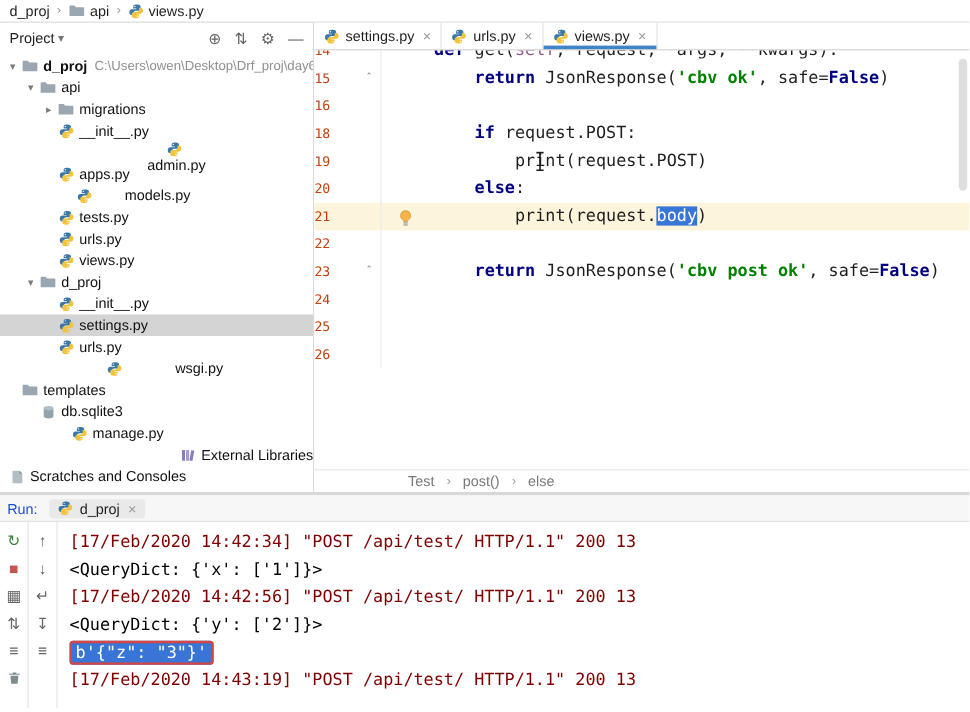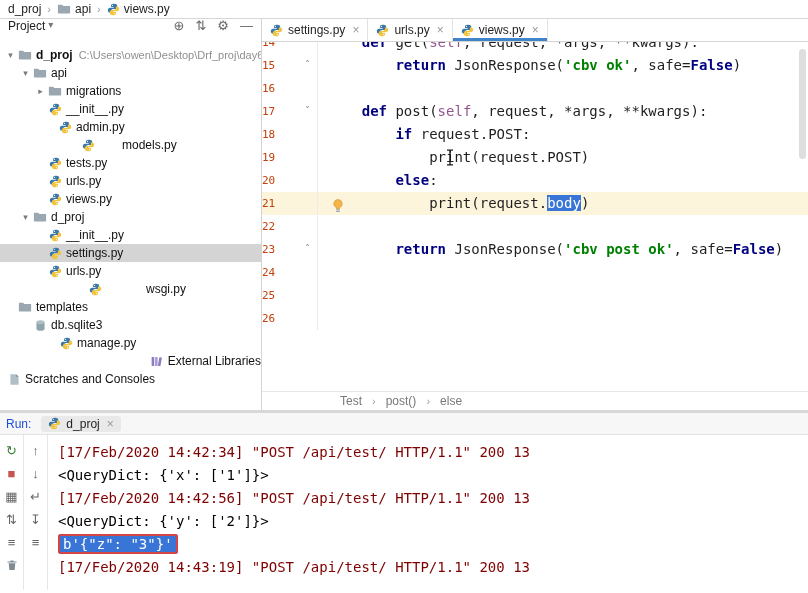--- a/index.html
+++ b/index.html
@@ -13,21 +13,21 @@
   
   .navbar{height:19px;display:flex;align-items:center;padding:0 6px;border-bottom:1px solid #d6d6d6;background:#fff}
   .crumb{display:inline-flex;align-items:center;gap:4px;padding:0 2px;cursor:default}
   .crumb-sep{color:#9a9a9a;margin:0 4px;font-size:11px}
 
   
   .main{display:flex;height:391px}
 
   
   .project-panel{width:262px;border-right:1px solid #d4d4d4;display:flex;flex-direction:column;background:#fff}
-  .panel-header{height:26px;display:flex;padding:0 8px;gap:3px}
+  .panel-header{height:26px;display:flex;align-items:center;padding:0 8px;gap:3px}
   .panel-title{font-size:12px;color:#222}
   .panel-caret{color:#777;font-size:10px}
   .panel-icons{margin-left:auto;display:flex;gap:11px;color:#666;font-size:13px}
   .panel-icons .ticonbtn{cursor:default}
   .tree{flex:1;overflow:hidden;padding-top:1px;white-space:nowrap}
   .tree-row{height:18px;display:flex;align-items:center}
   .tree-row.selected{background:#d4d4d4}
   .arrow{width:13px;text-align:center;color:#7a7a7a;font-size:9px;flex:none}
   .tree-row .icon{width:16px;flex:none}
   .tlabel{margin-left:3px;font-size:12px;color:#111}
@@ -146,31 +146,41 @@
           <div class="tree-row" style="padding-left: 34px;">
             <span class="arrow"></span>
             <span class="icon">
               <svg viewBox="0 0 16 16" width="13" height="13">
                 <path fill="#3B78A7" d="M7.9 1C6 1 5 1.9 5 3.2V5h3.2v.7H3.6C2.1 5.7 1 6.9 1 8.8s1.1 3 2.6 3H5V9.9C5 8.5 6.2 7.4 7.7 7.4h2.7c1.2 0 2.1-1 2.1-2.2V3.2C12.5 1.9 11 1 9.2 1H7.9zM6.7 2.3c.4 0 .7.3.7.7s-.3.7-.7.7S6 3.4 6 3s.3-.7.7-.7z"></path>
                 <path fill="#F2C33C" d="M8.1 15c1.9 0 2.9-.9 2.9-2.2V11H7.8v-.7h4.6c1.5 0 2.6-1.2 2.6-3.1s-1.1-3-2.6-3H11v1.9c0 1.4-1.2 2.5-2.7 2.5H5.6c-1.2 0-2.1 1-2.1 2.2v1.6C3.5 14.1 5 15 6.8 15h1.3zm1.2-1.3c-.4 0-.7-.3-.7-.7s.3-.7.7-.7.7.3.7.7-.3.7-.7.7z"></path>
               </svg>
             </span>
             <span class="tlabel">__init__.py</span>
           </div>
-          <div class="tree-row" style="padding-left: 44px;">
+          <div class="tree-row" style="padding-left: 30px; flex-direction: column;">
             <span class="arrow"></span>
             <span class="icon">
               <svg viewBox="0 0 16 16" width="13" height="13">
                 <path fill="#3B78A7" d="M7.9 1C6 1 5 1.9 5 3.2V5h3.2v.7H3.6C2.1 5.7 1 6.9 1 8.8s1.1 3 2.6 3H5V9.9C5 8.5 6.2 7.4 7.7 7.4h2.7c1.2 0 2.1-1 2.1-2.2V3.2C12.5 1.9 11 1 9.2 1H7.9zM6.7 2.3c.4 0 .7.3.7.7s-.3.7-.7.7S6 3.4 6 3s.3-.7.7-.7z"></path>
                 <path fill="#F2C33C" d="M8.1 15c1.9 0 2.9-.9 2.9-2.2V11H7.8v-.7h4.6c1.5 0 2.6-1.2 2.6-3.1s-1.1-3-2.6-3H11v1.9c0 1.4-1.2 2.5-2.7 2.5H5.6c-1.2 0-2.1 1-2.1 2.2v1.6C3.5 14.1 5 15 6.8 15h1.3zm1.2-1.3c-.4 0-.7-.3-.7-.7s.3-.7.7-.7.7.3.7.7-.3.7-.7.7z"></path>
               </svg>
             </span>
             <span class="tlabel">admin.py</span>
           </div>
-          <div class="tree-row" style="padding-left: 44px; gap: 23px;">
+          <div class="tree-row" style="padding-left: 34px;">
+            <span class="arrow"></span>
+            <span class="icon">
+              <svg viewBox="0 0 16 16" width="13" height="13">
+                <path fill="#3B78A7" d="M7.9 1C6 1 5 1.9 5 3.2V5h3.2v.7H3.6C2.1 5.7 1 6.9 1 8.8s1.1 3 2.6 3H5V9.9C5 8.5 6.2 7.4 7.7 7.4h2.7c1.2 0 2.1-1 2.1-2.2V3.2C12.5 1.9 11 1 9.2 1H7.9zM6.7 2.3c.4 0 .7.3.7.7s-.3.7-.7.7S6 3.4 6 3s.3-.7.7-.7z"></path>
+                <path fill="#F2C33C" d="M8.1 15c1.9 0 2.9-.9 2.9-2.2V11H7.8v-.7h4.6c1.5 0 2.6-1.2 2.6-3.1s-1.1-3-2.6-3H11v1.9c0 1.4-1.2 2.5-2.7 2.5H5.6c-1.2 0-2.1 1-2.1 2.2v1.6C3.5 14.1 5 15 6.8 15h1.3zm1.2-1.3c-.4 0-.7-.3-.7-.7s.3-.7.7-.7.7.3.7.7-.3.7-.7.7z"></path>
+              </svg>
+            </span>
+            <span class="tlabel">apps.py</span>
+          </div>
+          <div class="tree-row" style="padding-left: 26px; gap: 23px;">
             <span class="arrow"></span>
             <span class="icon">
               <svg viewBox="0 0 16 16" width="13" height="13">
                 <path fill="#3B78A7" d="M7.9 1C6 1 5 1.9 5 3.2V5h3.2v.7H3.6C2.1 5.7 1 6.9 1 8.8s1.1 3 2.6 3H5V9.9C5 8.5 6.2 7.4 7.7 7.4h2.7c1.2 0 2.1-1 2.1-2.2V3.2C12.5 1.9 11 1 9.2 1H7.9zM6.7 2.3c.4 0 .7.3.7.7s-.3.7-.7.7S6 3.4 6 3s.3-.7.7-.7z"></path>
                 <path fill="#F2C33C" d="M8.1 15c1.9 0 2.9-.9 2.9-2.2V11H7.8v-.7h4.6c1.5 0 2.6-1.2 2.6-3.1s-1.1-3-2.6-3H11v1.9c0 1.4-1.2 2.5-2.7 2.5H5.6c-1.2 0-2.1 1-2.1 2.2v1.6C3.5 14.1 5 15 6.8 15h1.3zm1.2-1.3c-.4 0-.7-.3-.7-.7s.3-.7.7-.7.7.3.7.7-.3.7-.7.7z"></path>
               </svg>
             </span>
             <span class="tlabel">models.py</span>
           </div>
           <div class="tree-row" style="padding-left: 34px;">
@@ -344,25 +354,20 @@
           </div>
           <div class="code-row">
             <span class="lnum mono">15</span>
             <span class="fold">ˆ</span>
             <span class="codetext"><span>        </span><span class="tok-kw">return </span><span>JsonResponse(</span><span class="tok-str">'cbv ok'</span><span>, safe=</span><span class="tok-kw">False</span><span>)</span></span>
           </div>
           <div class="code-row">
             <span class="lnum mono">16</span>
             <span class="fold"></span>
             <span class="codetext"></span>
-          </div>
-          <div class="code-row">
-            <span class="lnum mono">17</span>
-            <span class="fold">ˇ</span>
-            <span class="codetext"><span>    </span><span class="tok-kw">def </span><span>post(</span><span class="tok-self">self</span><span>, request, *args, **kwargs):</span></span>
           </div>
           <div class="code-row">
             <span class="lnum mono">18</span>
             <span class="fold"></span>
             <span class="codetext"><span>        </span><span class="tok-kw">if </span><span>request.POST:</span></span>
           </div>
           <div class="code-row">
             <span class="lnum mono">19</span>
             <span class="fold"></span>
             <span class="codetext"><span>            </span><span>print(request.POST)</span></span>

